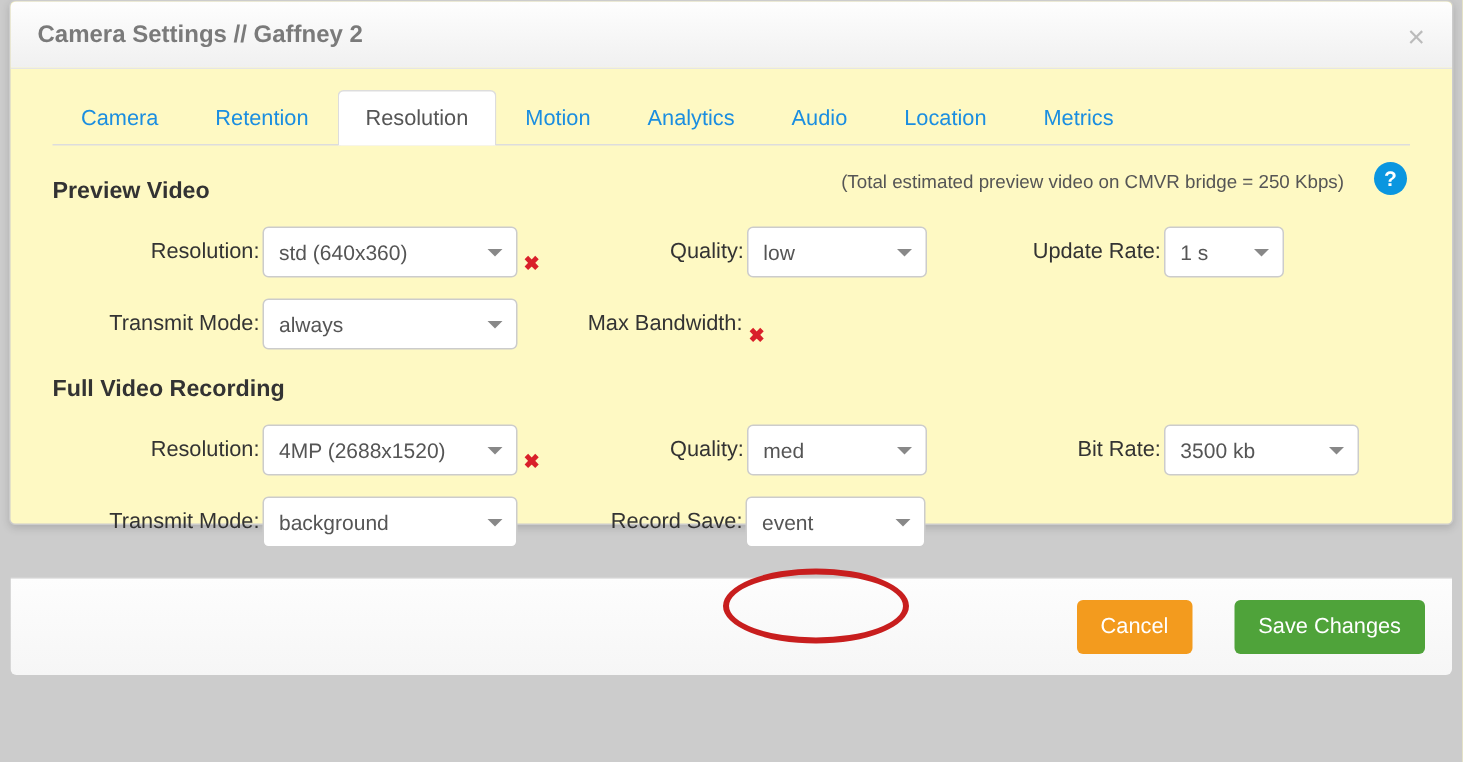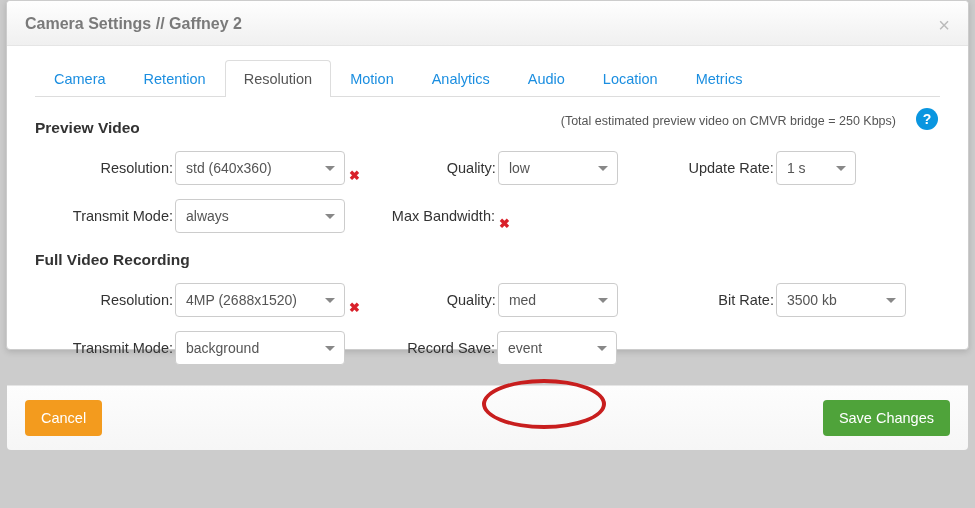--- a/index.html
+++ b/index.html
@@ -5,21 +5,21 @@
     * { box-sizing: border-box; margin: 0; padding: 0; }
     body {
       font-family: "Helvetica Neue", Helvetica, Arial, sans-serif;
       background: #ccc;
       width: 975px;
       height: 508px;
       overflow: hidden;
       padding: 0;
     }
     .modal {
-      background: #ffffff;
+      background: #fef9c3;
       border: 1px solid #ccc;
       border-radius: 4px;
       margin: 0 6px 8px 6px;
       box-shadow: 0 2px 6px rgba(0,0,0,0.15);
       display: flex;
       flex-direction: column;
       height: 350px;
     }
     .modal-header {
       position: relative;
@@ -156,21 +156,21 @@
       height: 50px;
       left: 475px;
       top: 333px;
       pointer-events: none;
       z-index: 5;
     }
     .modal-footer {
       border-top: 1px solid #e5e5e5;
       padding: 14px 18px;
       display: flex;
-      justify-content: space-between;
+      justify-content: flex-end;
       gap: 28px;
       background: linear-gradient(#fdfdfd, #f6f6f6);
       border-radius: 0 0 4px 4px;
     }
     .btn {
       height: 36px;
       padding: 0 16px;
       border: none;
       border-radius: 4px;
       font-size: 14.5px;

